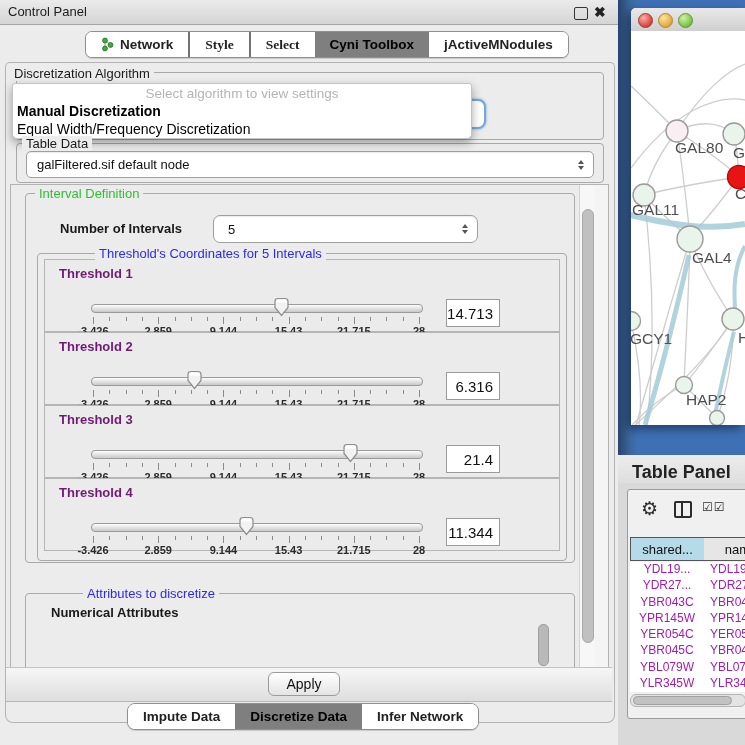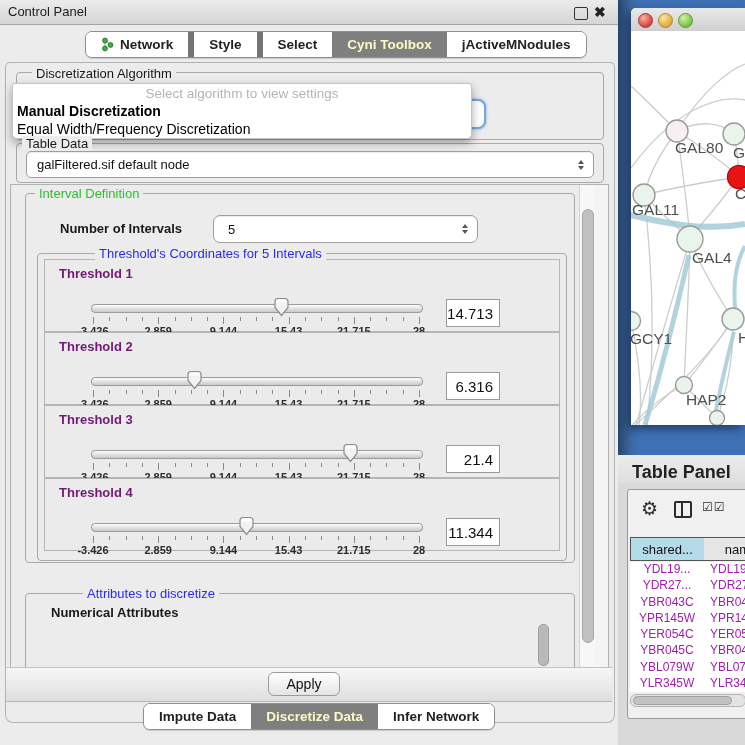--- a/index.html
+++ b/index.html
@@ -11,25 +11,25 @@
   .cp-titlebar{position:absolute;left:0;top:0;width:618px;height:24px;
     background:linear-gradient(#ebebeb,#d5d5d5);border-bottom:1px solid #a5a5a5;}
   .cp-title{position:absolute;left:8px;top:4px;font-size:13px;color:#1c1c1c;}
   .win-btn{position:absolute;top:5px;font-size:13px;color:#222;cursor:default;line-height:14px;}
   #float-btn{left:574px;width:12px;height:11px;border:1.6px solid #333;border-radius:2px;top:7px;}
   #close-btn{left:594px;font-size:14px;font-weight:bold;top:5px;}
   
   .tabgroup{position:absolute;display:flex;border:1px solid #8f8f8f;border-radius:7px;
     overflow:hidden;background:#fff;height:25px;box-shadow:0 1px 1px rgba(0,0,0,.15);}
   #top-tabs{left:85px;top:31px;}
-  #bottom-tabs{left:143px;top:703px;}
+  #bottom-tabs{left:127px;top:703px;border-radius:8px;}
   .tab{display:flex;align-items:center;padding:0 15px;font-size:13.5px;font-weight:bold;
     color:#222;background:#fff;white-space:nowrap;}
-  .tab.sel{background:#7f7f7f;color:#fef9c3;}
-  .tab.divider{border-left:6px solid #737373;}
+  .tab.sel{background:#7f7f7f;color:#000000;}
+  .tab.divider{border-left:2px solid #737373;font-family:Liberation Serif, serif;}
   .tab .ticon{margin-right:6px;display:inline-flex;}
   
   .outer-panel{position:absolute;left:5px;top:62px;width:608px;height:638px;
     background:#ececec;border:1px solid #b3b3b3;border-radius:5px 5px 0 0;border-bottom:none;}
   .panel-bottom{position:absolute;left:5px;top:700px;width:608px;height:22px;
     border:1px solid #b3b3b3;border-top:none;border-radius:0 0 8px 8px;background:#ececec;}
   .group{position:absolute;border:1px solid #a9a9a9;border-radius:4px;}
   .group-label{position:absolute;background:#ececec;padding:0 4px;font-size:13px;color:#1a1a1a;z-index:2;white-space:nowrap;}
   .green-label{color:#2fbf2f;}
   .blue-label{color:#2a2af0;margin-left:48px;}
@@ -156,21 +156,21 @@
         </div>
         <div class="tab">
           <span>jActiveMNodules</span>
         </div>
       </div>
 
     <div class="outer-panel"></div>
     <div class="panel-bottom"></div>
 
     <div class="group" style="left:16px;top:72px;width:586px;height:66px;"></div>
-    <span class="group-label" style="left:32px;top:66px;z-index:1;">Discretization Algorithm</span>
+    <span class="group-label" style="left:10px;top:66px;z-index:1;">Discretization Algorithm</span>
     <div id="combo-ring"></div>
 
     <div class="group" style="left:16px;top:143px;width:586px;height:38px;"></div>
     <span class="group-label" style="left:22px;top:136px;z-index:31;">Table Data</span>
     <div class="combo" style="left:26px;top:151px;width:566px;height:25px;">
       <span class="cval">galFiltered.sif default node</span>
       <span class="stepper">
           <span class="arr-up"></span>
           <span class="arr-dn"></span>
         </span>

